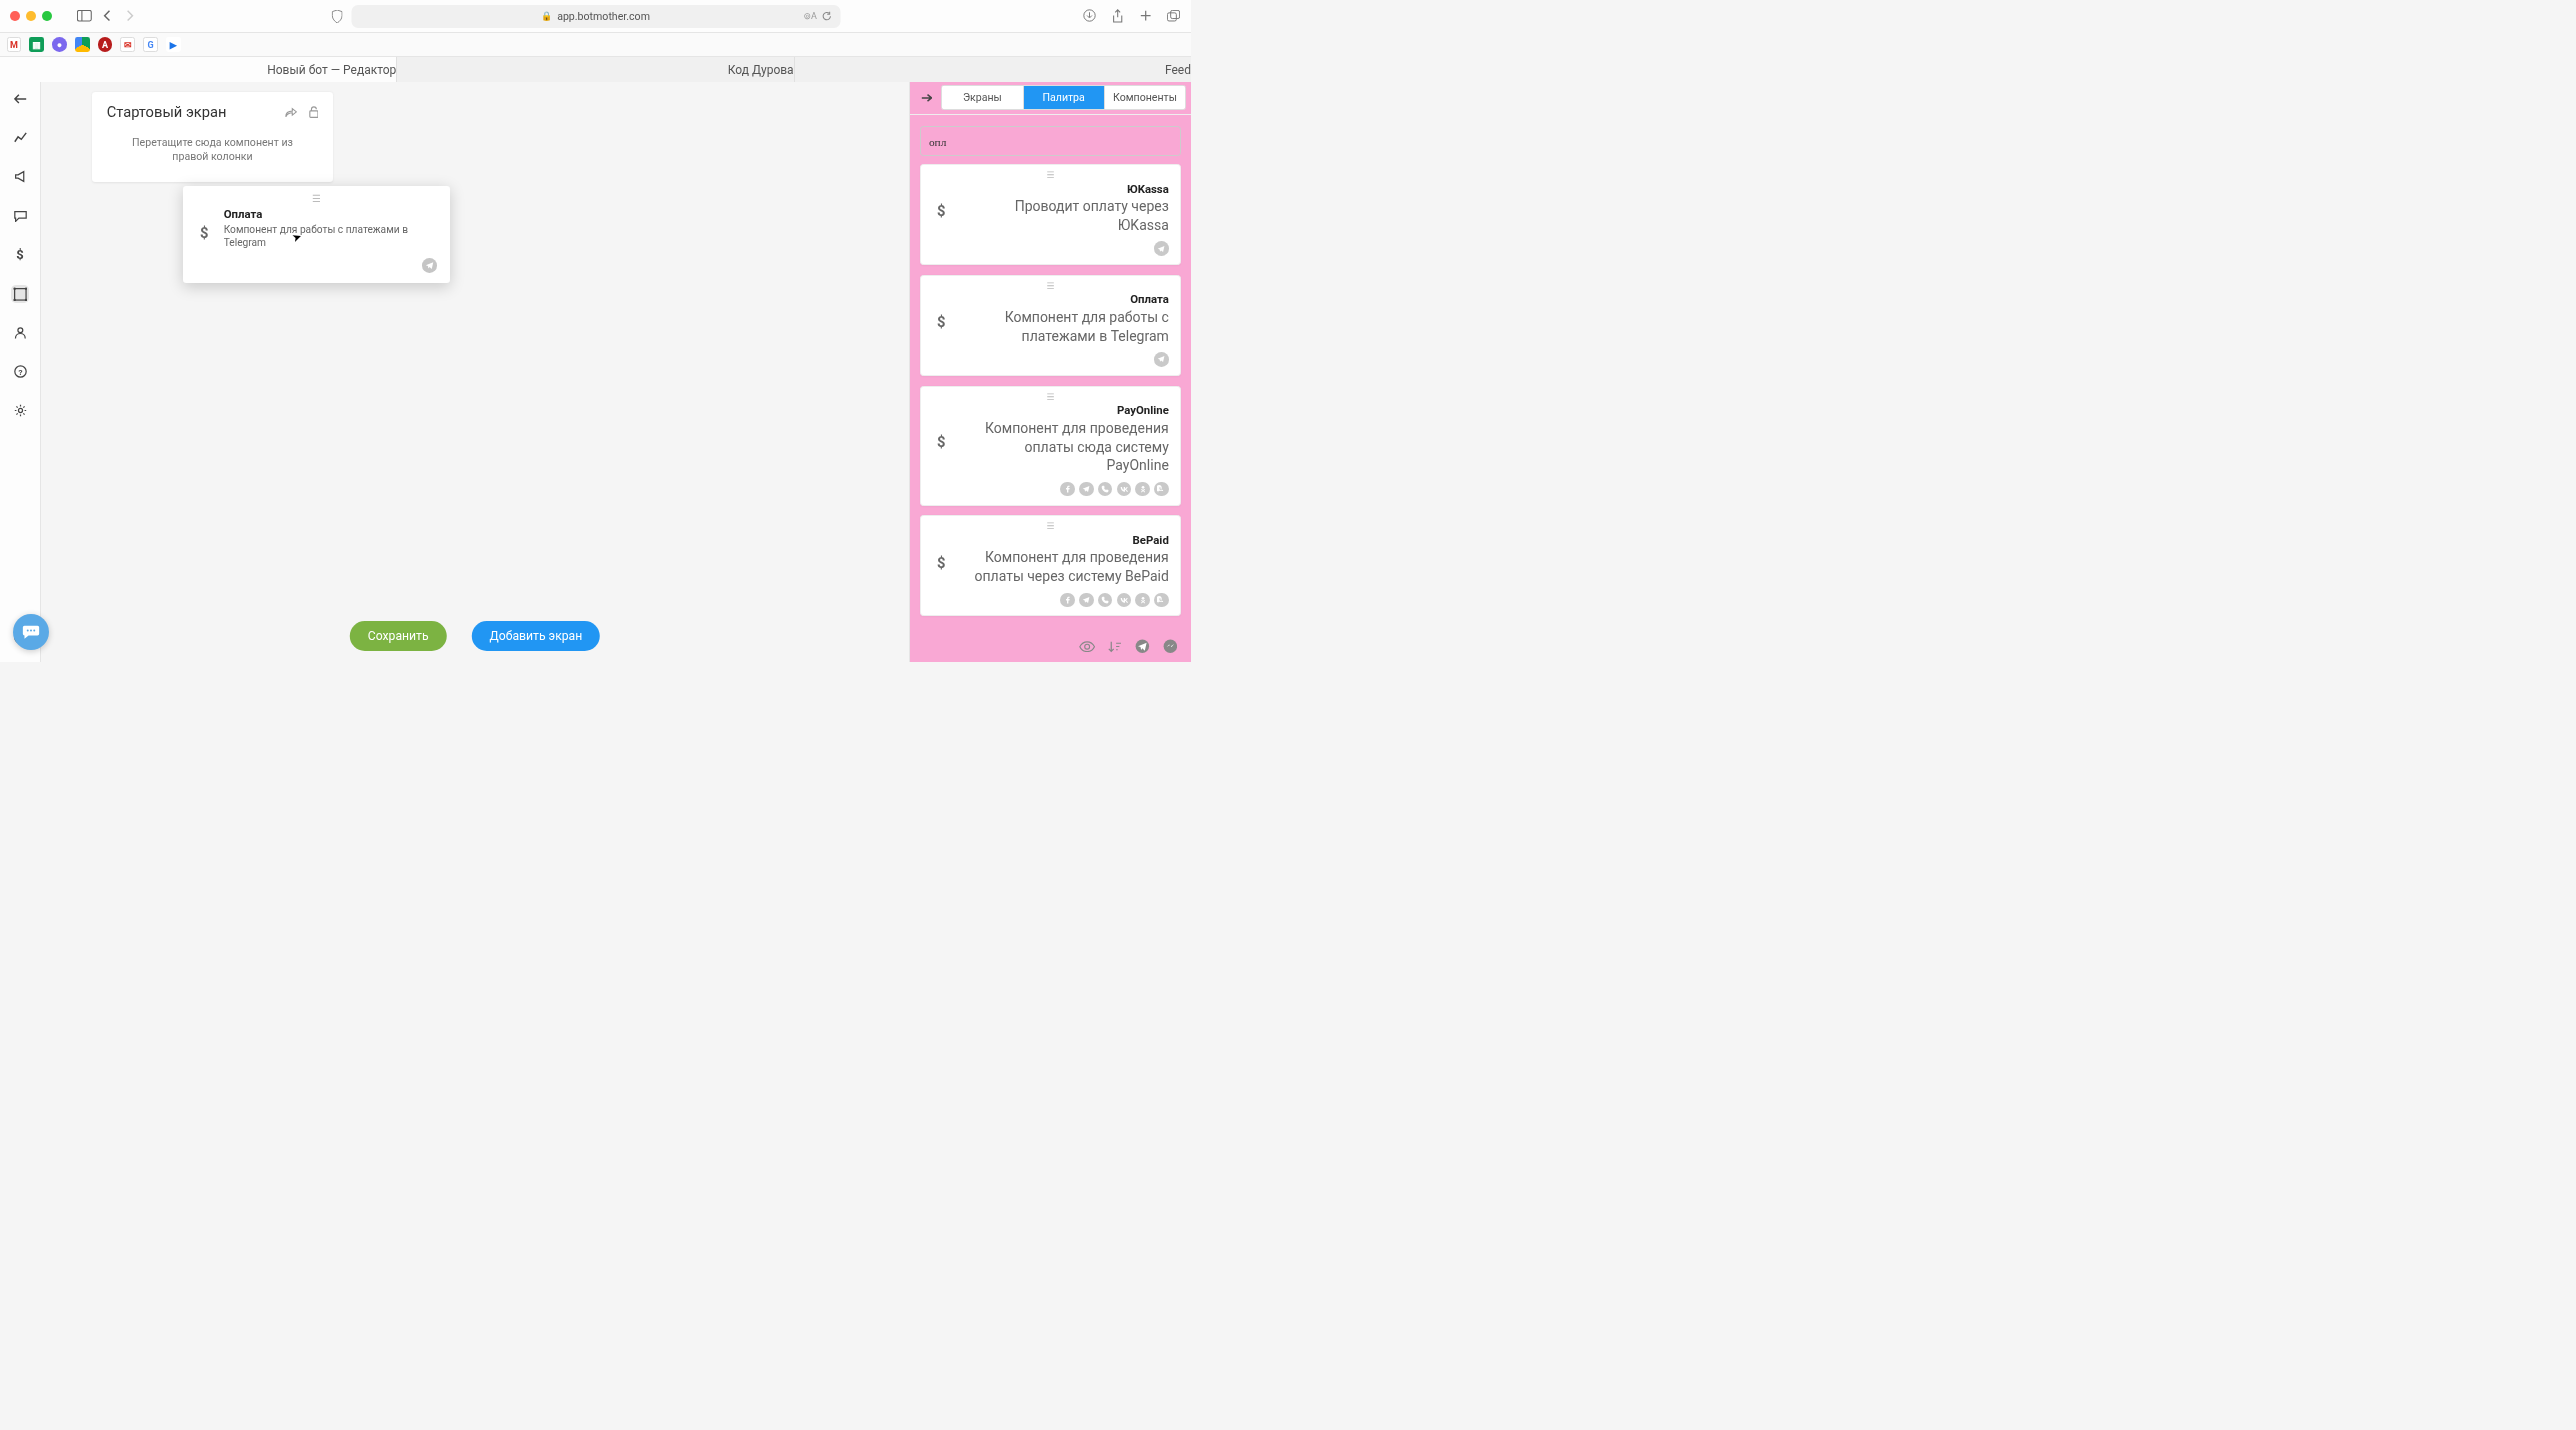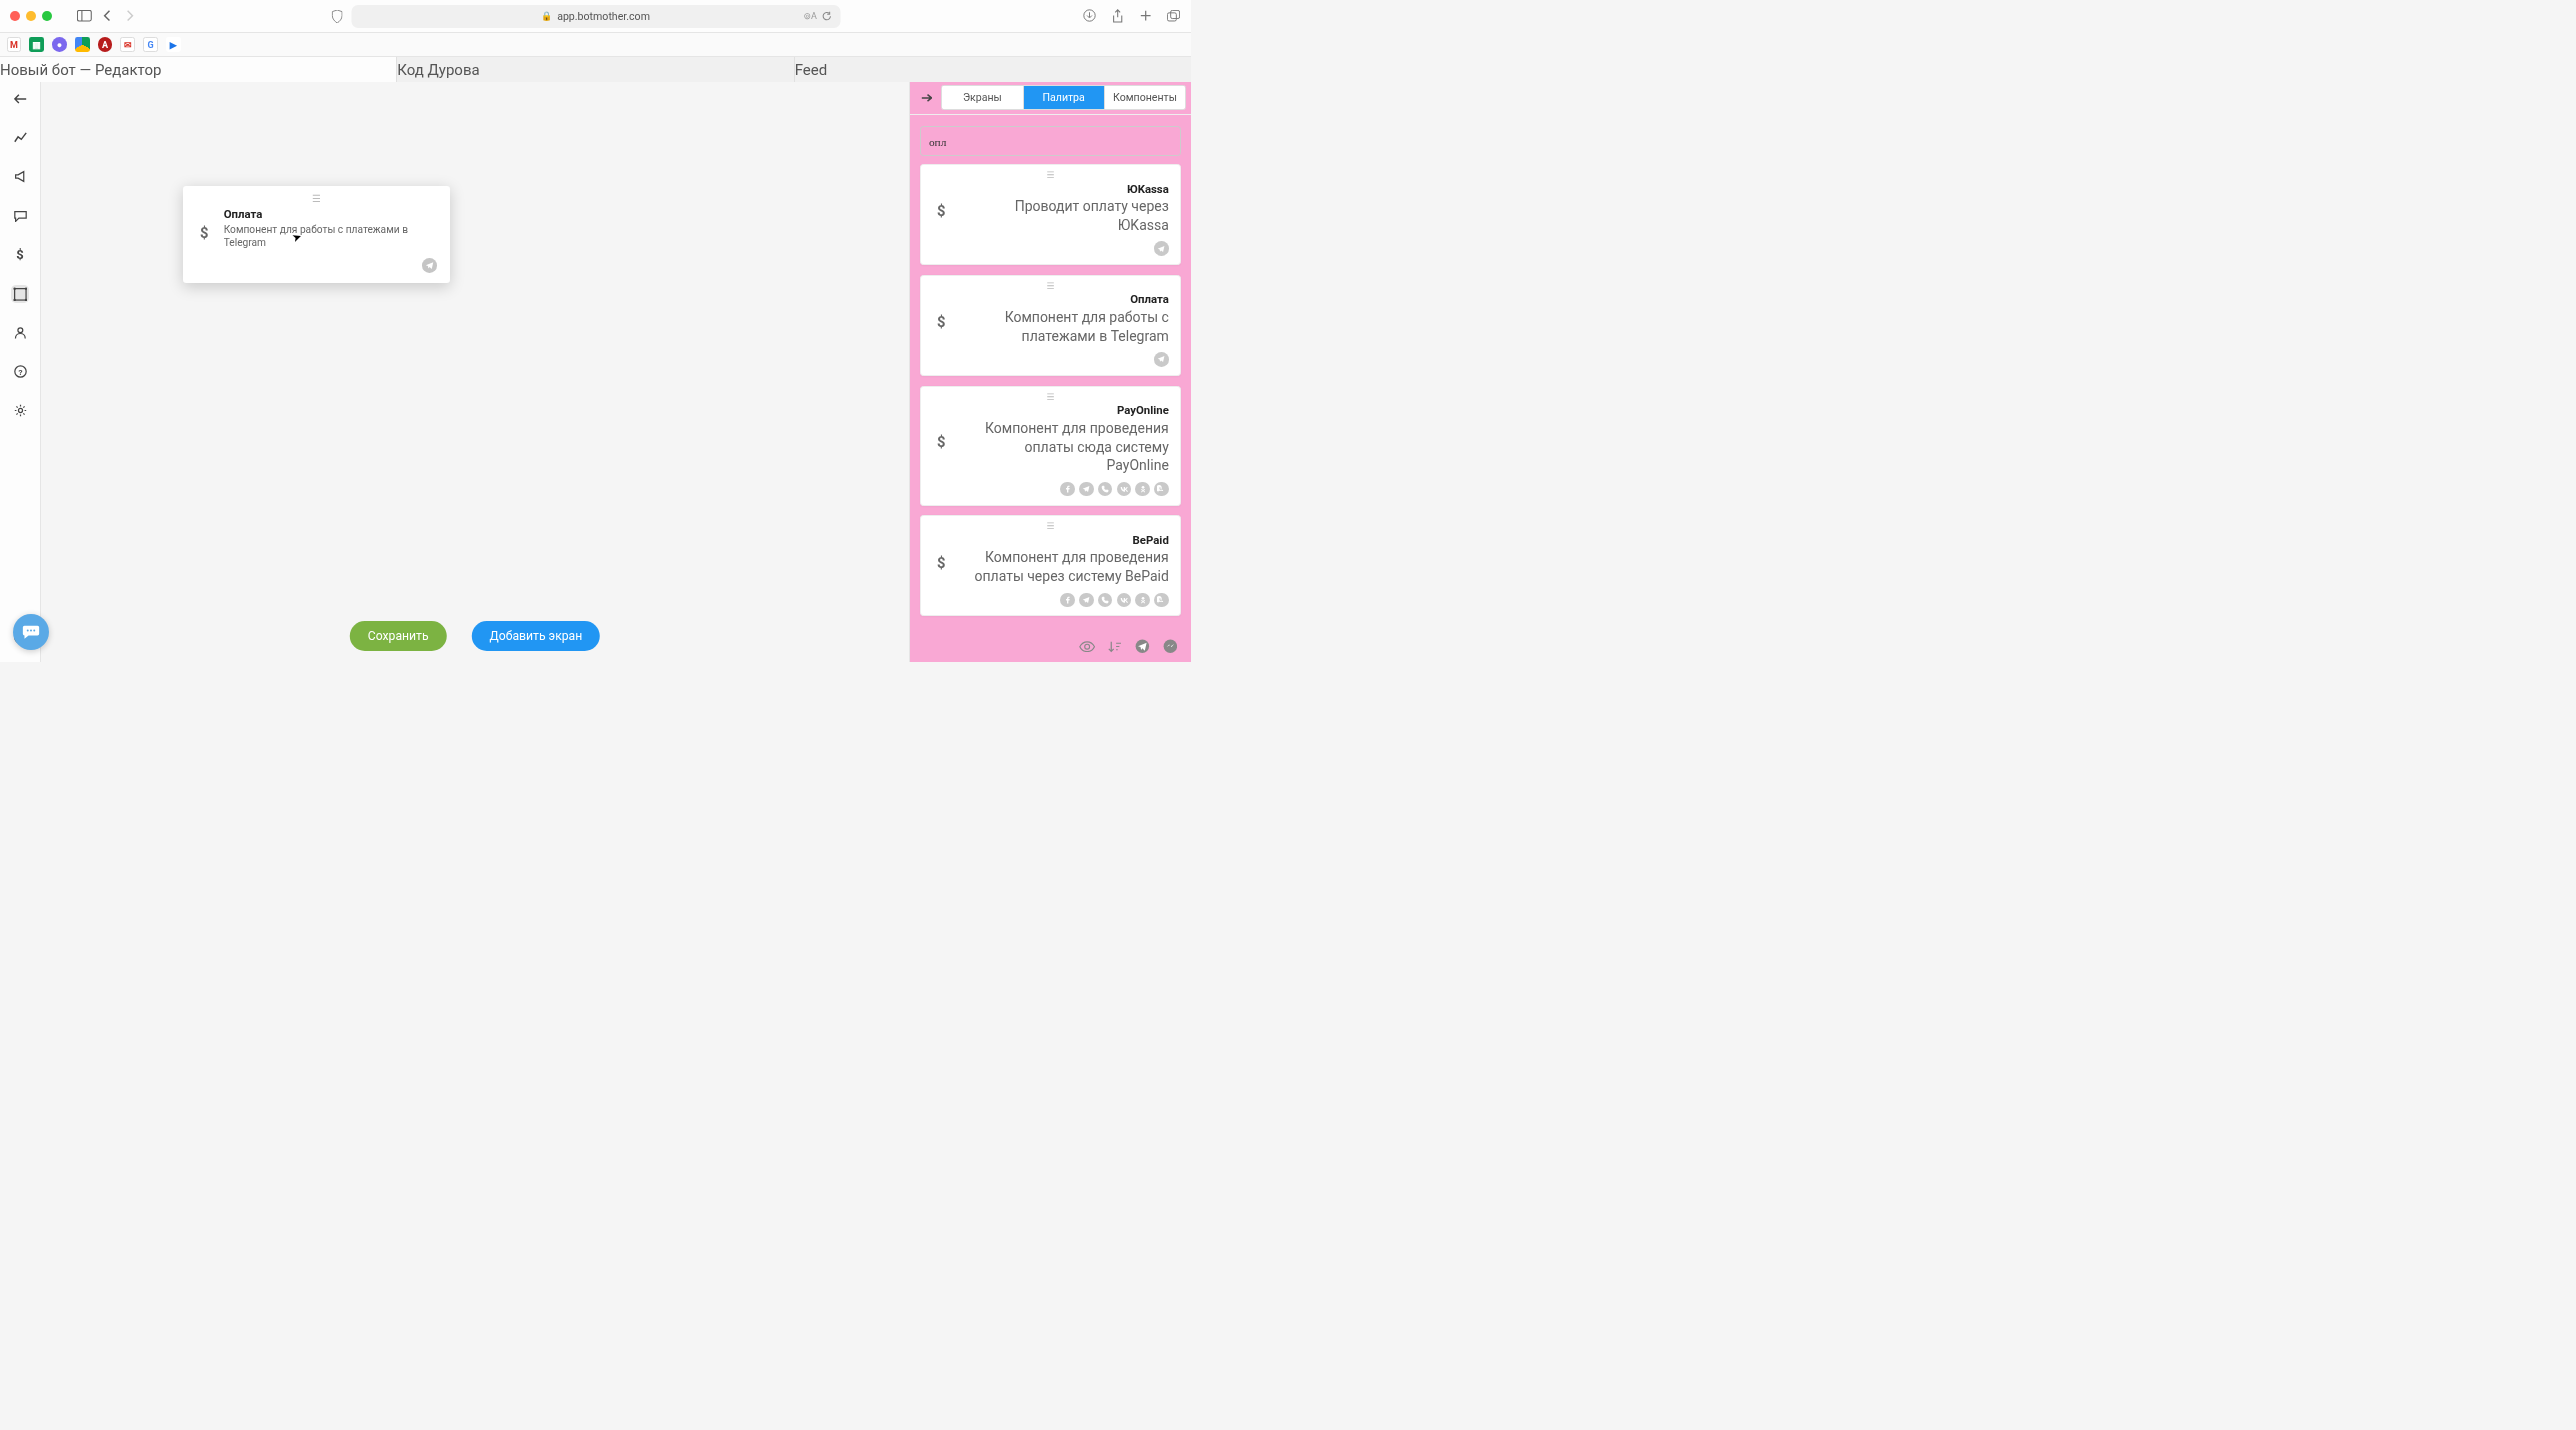--- a/index.html
+++ b/index.html
@@ -23,21 +23,21 @@
 .gmail { background:#fff; color:#d93025; border:0.8px solid #ddd;}
 .sheets { background:#0f9d58; color:#fff;}
 .purple { background:#7b68ee; color:#fff; border-radius:50%;}
 .drive { background: conic-gradient(#0f9d58 0 120deg,#ffba00 120deg 240deg,#4285f4 240deg 360deg); color:transparent;}
 .reda { background:#b71c1c; color:#fff; border-radius:50%;}
 .mail2 { background:#fff; color:#d93025; border:0.8px solid #ddd;}
 .gsearch { background:#fff; color:#4285f4; border:0.8px solid #ddd;}
 .arrowapp { background:#fff; color:#1a73e8;}
 
 .tabs-row { display: flex; height: 24.4px; background:#f5f5f5; }
-.app-tab { flex:1; display:flex; align-items:center; justify-content:flex-start; font-size:15px; color:#555; border-right:0.8px solid #e0e0e0; background:#f0f0f0; cursor:pointer;}
+.app-tab { flex:1; display:flex; align-items:center; justify-content:flex-end; font-size:12px; color:#555; border-right:0.8px solid #e0e0e0; background:#f0f0f0; cursor:pointer;}
 .app-tab.active { background:#fdfdfd; }
 .app-tab:last-child { border-right:none; }
 
 .workspace { display:flex; height: calc(100% - 81px); position:relative; }
 
 .left-sidebar { width:41px; background:#fdfdfd; border-right:0.8px solid #e5e5e5; display:flex; flex-direction:column; align-items:center; padding-top:8.1px; gap:21px; }
 .ls-icon { width:18px; height:18px; display:flex; align-items:center; justify-content:center; color:#444; cursor:pointer; border-radius:4.9px;}
 .ls-icon.active { background:#e5e5e5; }
 
 .canvas-area { flex:1; position:relative; background:#f5f5f5; }
@@ -247,20 +247,37 @@
     <div style="flex:1"></div>
     <div class="ls-icon" style="margin-bottom:16.3px;">
         <svg width="13" height="13" viewBox="0 0 16 16">
           <circle cx="8" cy="8" r="7" fill="none" stroke="#444" stroke-width="1.5"></circle>
           <text x="8" y="12" text-anchor="middle" font-size="10" font-weight="bold" fill="#444">i</text>
         </svg>
       </div>
   </div>
 
   <div class="canvas-area">
+    <div class="screen-card">
+      <div class="screen-header">
+        <div class="screen-title">Стартовый экран</div>
+        <span class="hdr-icon">
+          <svg width="12.2" height="10.6" viewBox="0 0 15 13">
+              <path d="M1 12 C1 7 5 5 9 5 V2 L14 6 L9 10 V7 C6 7 3 8 1 12 Z" fill="none" stroke="#999" stroke-width="1.4"></path>
+            </svg>
+        </span>
+        <span class="hdr-icon">
+          <svg width="9.8" height="12.2" viewBox="0 0 12 15">
+              <rect x="1" y="6" width="10" height="8" rx="1" fill="none" stroke="#999" stroke-width="1.4"></rect>
+              <path d="M3 6 V4 A3 3 0 0 1 9 4" fill="none" stroke="#999" stroke-width="1.4"></path>
+            </svg>
+        </span>
+      </div>
+      <div class="drop-hint">Перетащите сюда компонент из правой колонки</div>
+    </div>
 
     <div class="dragging-card">
       <div class="drag-handle">☰</div>
       <div class="comp-body">
         <div class="comp-icon">$</div>
         <div class="comp-texts">
           <div class="comp-title">Оплата</div>
           <div class="comp-desc">Компонент для работы с платежами в Telegram</div>
         </div>
       </div>

